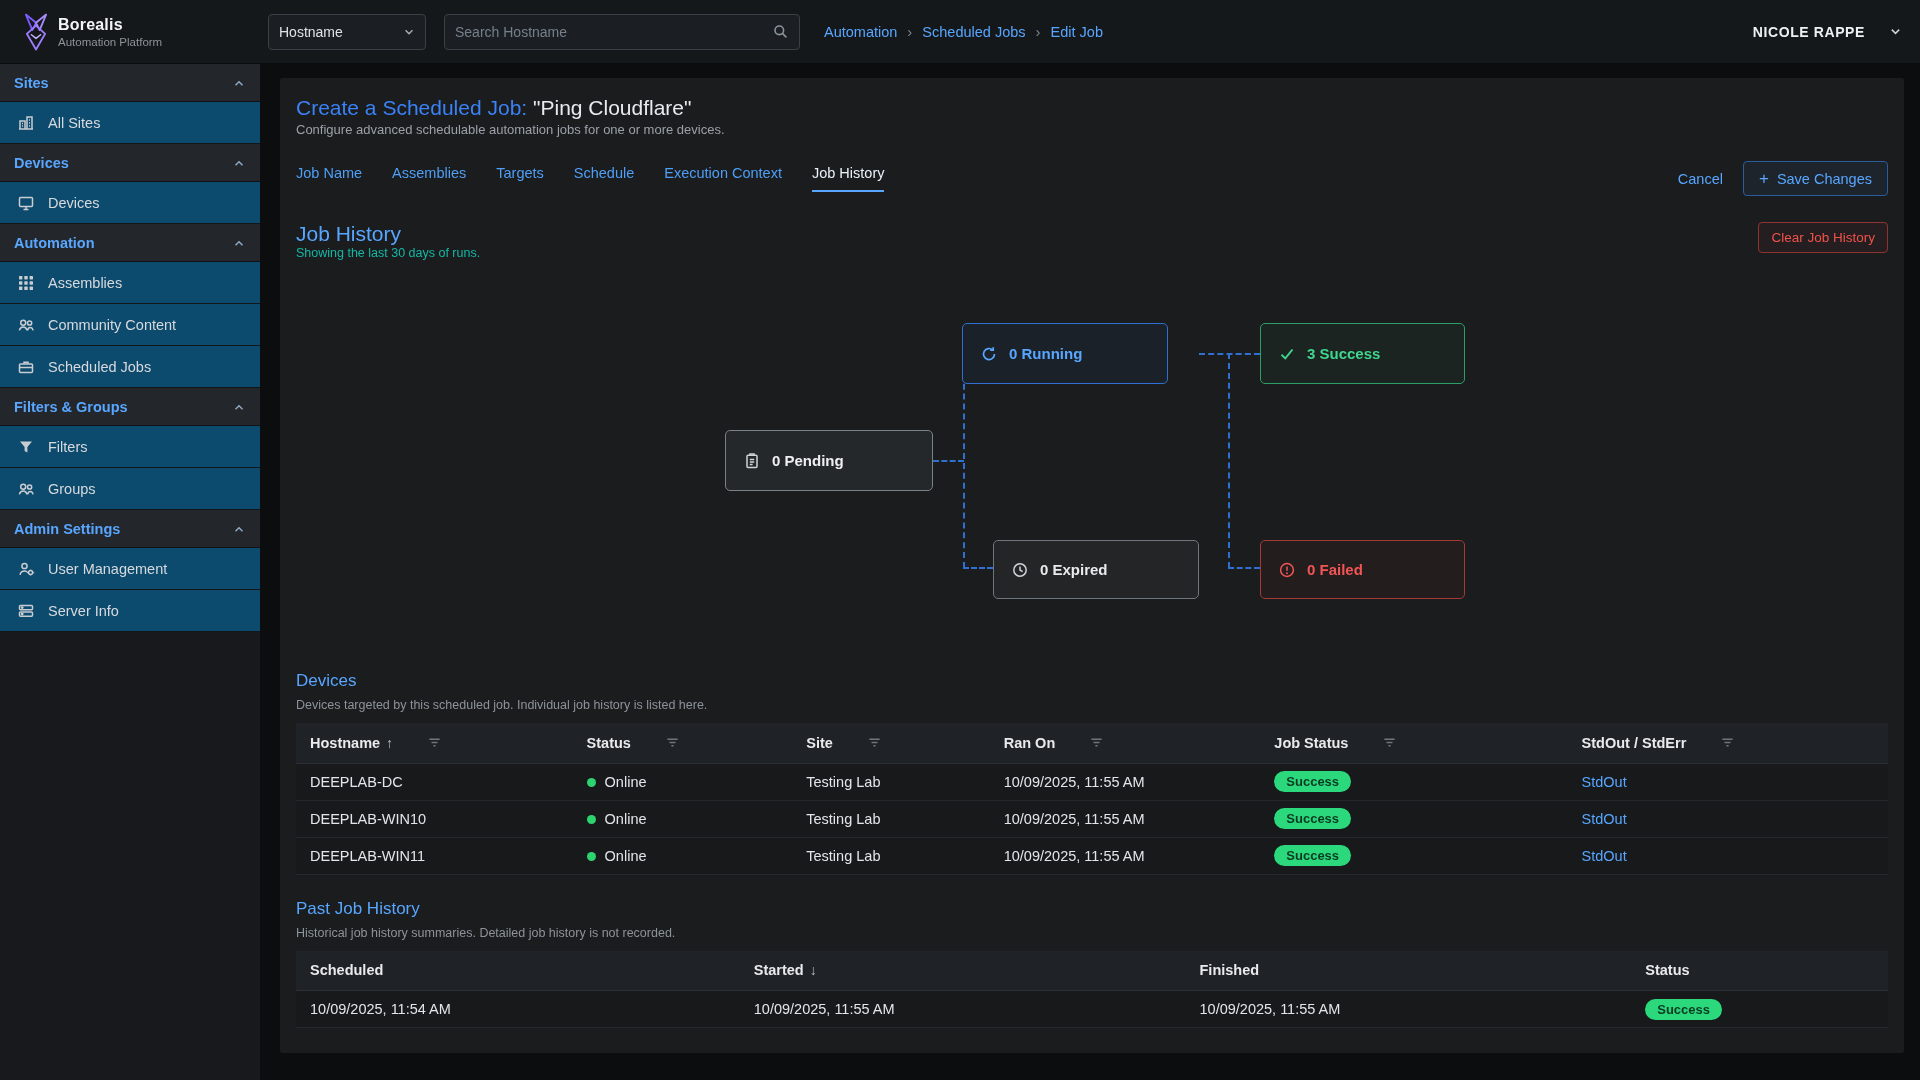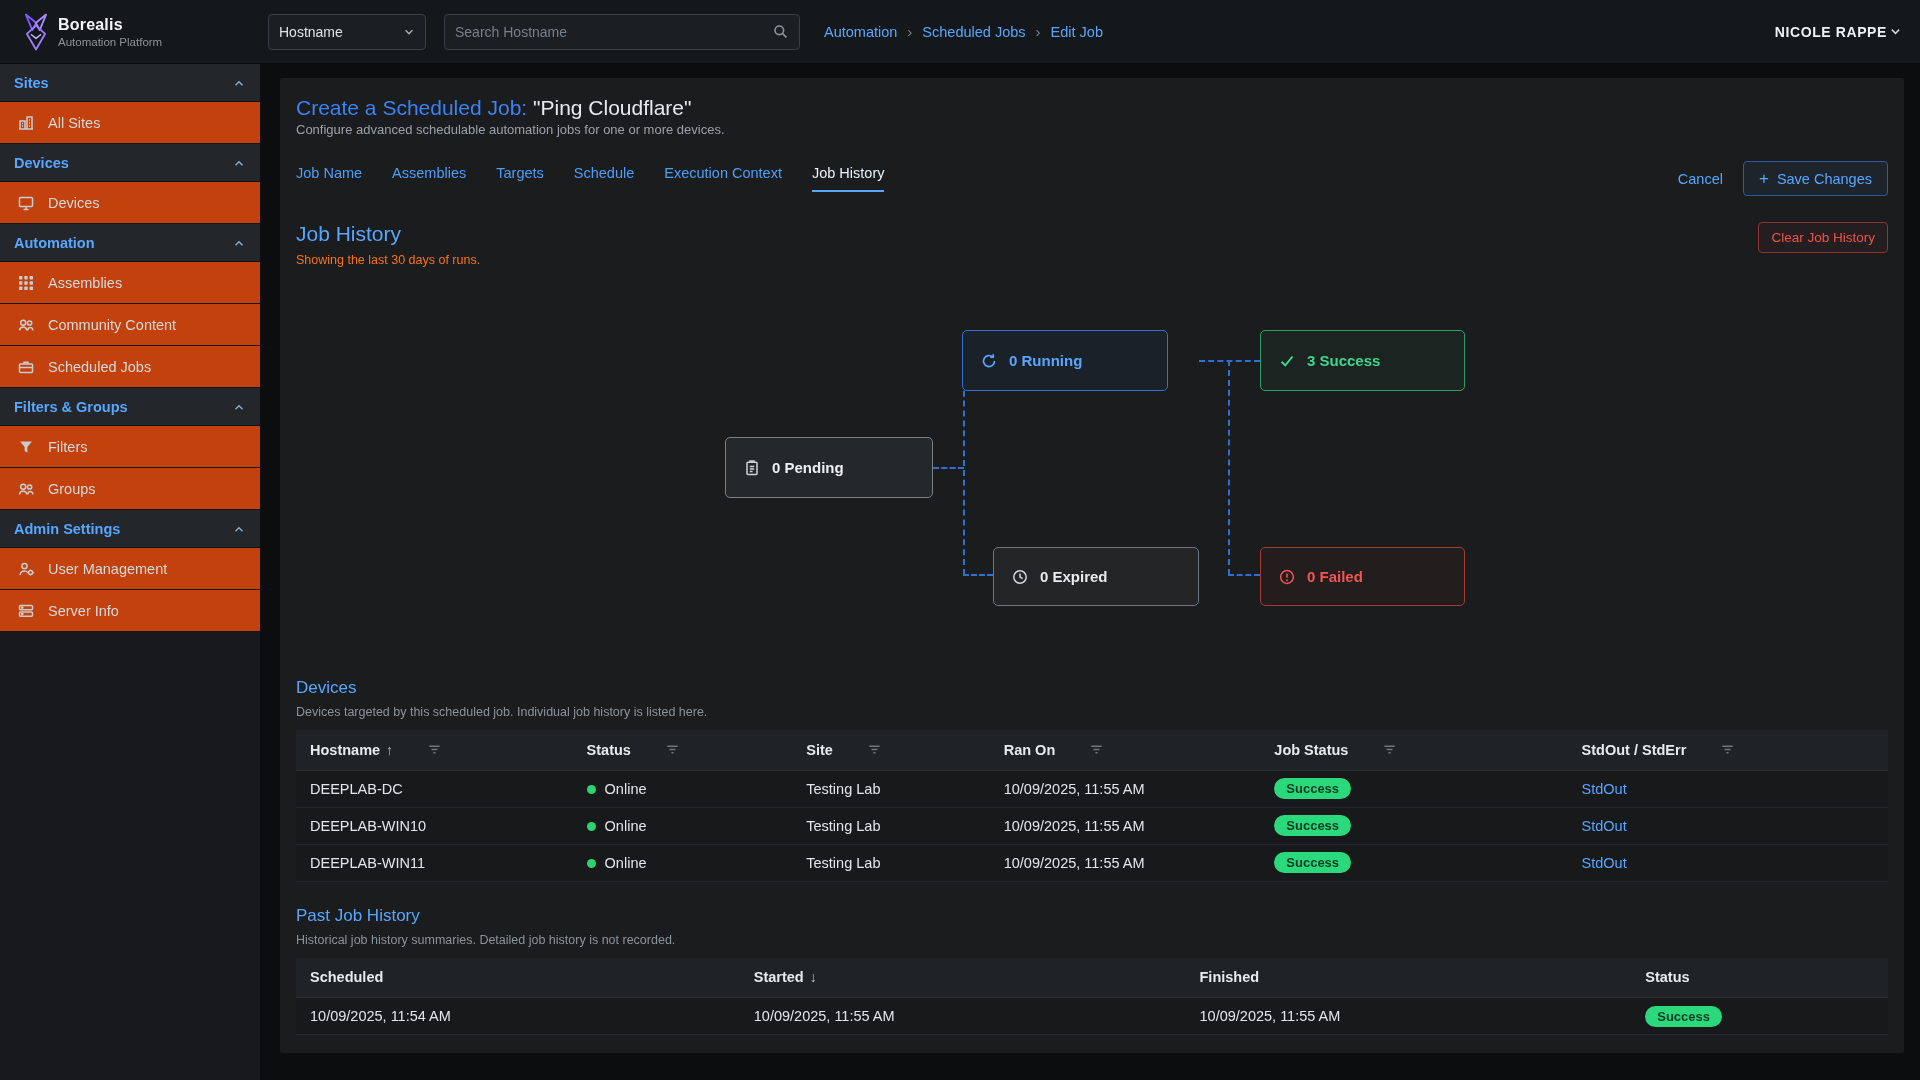--- a/index.html
+++ b/index.html
@@ -33,37 +33,37 @@
   }
   .search-box input {
     flex: 1; background: transparent; border: none; outline: none;
     color: #dfe3e7; font-size: 14px; font-family: inherit;
   }
   .search-box input::placeholder { color: #76808a; }
   .breadcrumb { display: flex; align-items: center; gap: 10px; font-size: 14.5px; margin-left: 6px; }
   .breadcrumb a { color: #58a6ff; text-decoration: none; cursor: pointer; }
   .crumb-sep { color: #7d848b; font-size: 15px; }
   .user-menu {
-    margin-left: auto; padding-right: 18px; display: flex; align-items: center; gap: 2px;
+    margin-left: auto; padding-right: 18px; display: flex; align-items: center; gap: 24px;
     color: #eef1f4; font-size: 14px; font-weight: 600; letter-spacing: .6px; cursor: pointer;
   }
 
   
   .shell { display: flex; height: 1016px; }
 
   
   .sidebar { width: 260px; flex: 0 0 260px; background: #17191c; overflow: hidden; }
   .side-section-header {
     height: 38px; background: #23262a; color: #58a6ff; font-size: 14.5px; font-weight: 600;
     display: flex; align-items: center; justify-content: space-between; padding: 0 14px;
     border-bottom: 1px solid #101214; cursor: pointer;
   }
   .side-item {
     height: 42px; display: flex; align-items: center; gap: 13px; padding: 0 17px;
-    color: #d7dadd; font-size: 14.5px; background: #c2410c; border-bottom: 1px solid #131619; cursor: pointer;
+    color: #d7dadd; font-size: 14.5px; background: #0c4a6e; border-bottom: 1px solid #131619; cursor: pointer;
   }
   .side-item .icon { color: #c9cdd2; }
 
   
   .main { flex: 1; background: #0b0d0f; }
   .card {
     margin: 14px 16px 0 20px; background: #1a1c1e; height: 975px;
     padding: 18px 16px 0 16px; overflow: hidden; border-radius: 2px;
   }
   .page-title { font-size: 21px; font-weight: 500; }
@@ -79,21 +79,21 @@
   .cancel-link { color: #58a6ff; font-size: 14.5px; cursor: pointer; }
   .save-btn {
     display: flex; align-items: center; gap: 8px; color: #58a6ff; font-size: 14.5px;
     border: 1px solid #2b5c9e; background: rgba(88,166,255,0.06); border-radius: 4px;
     padding: 8px 15px; cursor: pointer; font-family: inherit;
   }
   .save-btn .plus { font-size: 17px; line-height: 1; }
 
   .section-head-row { display: flex; align-items: flex-start; margin-top: 26px; }
   .jh-heading { color: #58a6ff; font-size: 21px; font-weight: 500; }
-  .jh-sub { margin-top: 7px; font-size: 12.5px; color: #f97316; }
+  .jh-sub { font-size: 12.5px; color: #14b8a6; }
   .clear-btn {
     margin-left: auto; color: #f0524a; font-size: 13.5px; border: 1px solid #8f3430;
     background: rgba(240,82,74,0.05); border-radius: 4px; padding: 7px 12px; cursor: pointer; font-family: inherit;
   }
 
   
   .flow { position: relative; height: 373px; margin-top: 14px; }
   .node {
     position: absolute; display: flex; align-items: center; gap: 11px;
     padding: 0 17px; height: 61px; border-radius: 5px; font-weight: 700; font-size: 15px;

